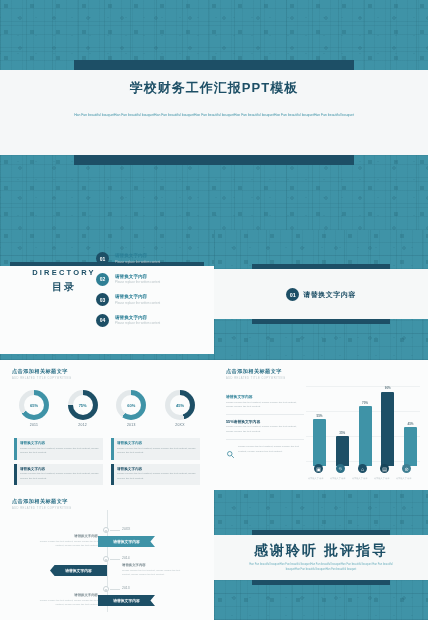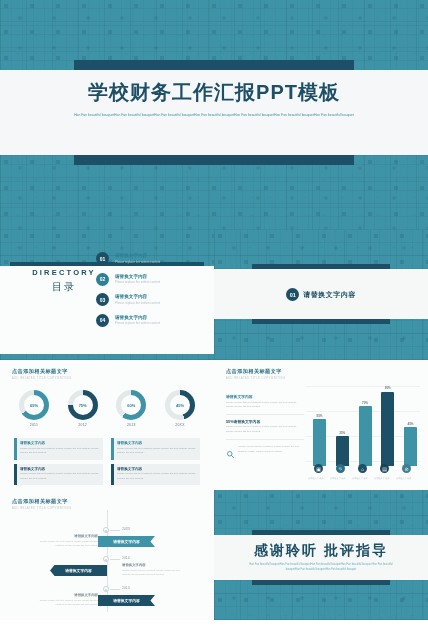--- a/index.html
+++ b/index.html
@@ -64,21 +64,21 @@
   }
   .cover-sub {
     position:absolute; left:52px; right:52px; text-align:center;
     color:#3f93a7; line-height:1.9;
   }
 
   
   .white-slide { position:absolute; inset:0; background:#fbfcfc; }
   .dir-left { position:absolute; left:18px; top:38px; width:92px; text-align:center; }
   .dir-en { color:#1d4f66; font-weight:bold; letter-spacing:2.2px; font-size:7.5px; }
-  .dir-cn { color:#1d4f66; font-weight:normal; font-size:10px; margin-top:3px; letter-spacing:2px; }
+  .dir-cn { color:#1d4f66; font-weight:bold; font-size:10px; margin-top:3px; letter-spacing:2px; }
   .dir-list { position:absolute; left:96px; top:22px; width:110px; }
   .dir-item { display:flex; align-items:center; margin-bottom:7.5px; }
   .dir-badge {
     width:13px; height:13px; border-radius:50%;
     background:#1d4f66; color:#fff; font-size:5px; font-weight:bold;
     display:flex; align-items:center; justify-content:center;
     flex:0 0 auto;
   }
   .dir-badge.lt { background:#2f7f95; }
   .dir-texts { margin-left:6px; }
@@ -162,21 +162,21 @@
 <body>
 
 <div class="deck">
 
   <div class="slide slide-hero">
     <div class="teal-bg"></div>
     <div class="darkbar" style="left:74px;right:74px;top:60px;height:10px;"></div>
     <div class="notch" style="left:205px;top:70px;"></div>
     <div class="band" style="top:70px;height:85px;"></div>
     <div class="darkbar" style="left:74px;right:74px;top:155px;height:10px;"></div>
-    <div class="cover-title" style="top:79px;font-size:20px;">学校财务工作汇报PPT模板</div>
+    <div class="cover-title" style="top:79px;font-size:13px;">学校财务工作汇报PPT模板</div>
     <div class="cover-sub" style="top:112px;font-size:3.4px;">Han Fan beautiful bouquetHan Fan beautiful bouquetHan Fan beautiful bouquetHan Fan beautiful bouquetHan Fan beautiful bouquetHan Fan beautiful bouquetHan Fan beautiful bouquet</div>
   </div>
 
   <div class="row">
 
     <div class="slide slide-half">
       <div class="teal-bg"></div>
       <div class="darkbar" style="left:10px;right:10px;top:32px;height:4px;"></div>
       <div class="notch" style="left:96px;top:36px;border-left-width:6px;border-right-width:6px;border-top-width:7px;"></div>
       <div class="band" style="top:36px;bottom:6px;background:#fbfcfc;"></div>

